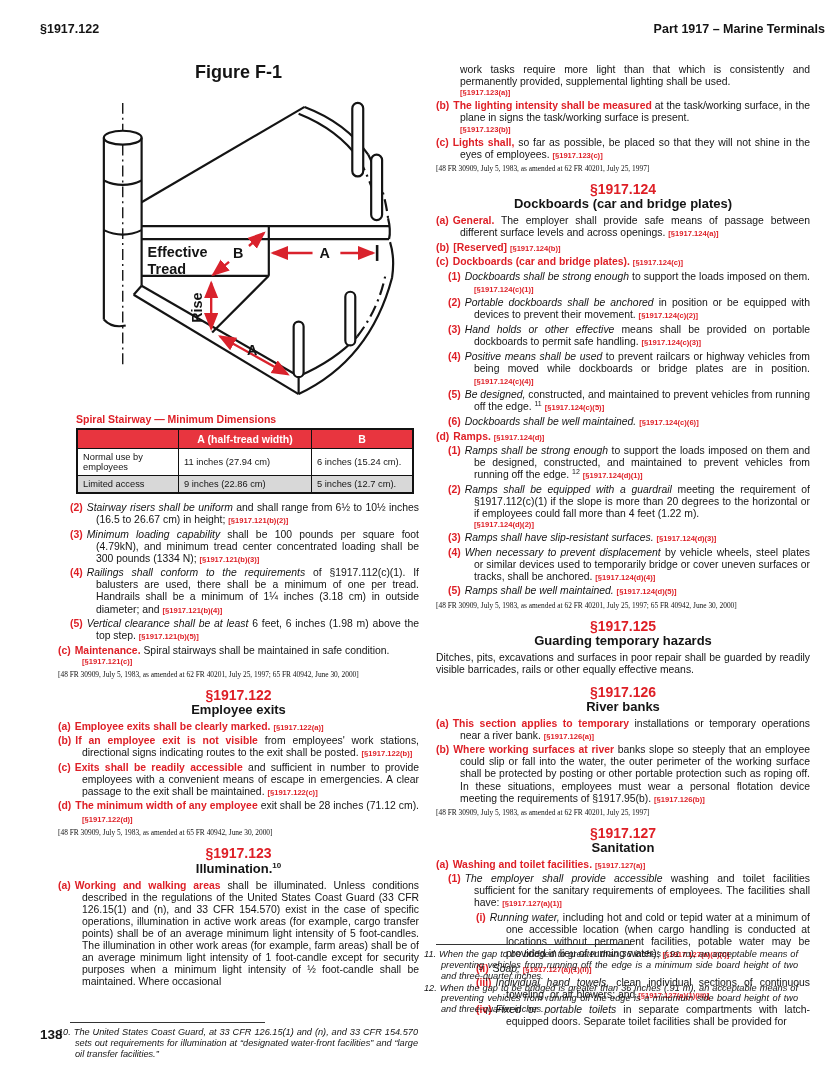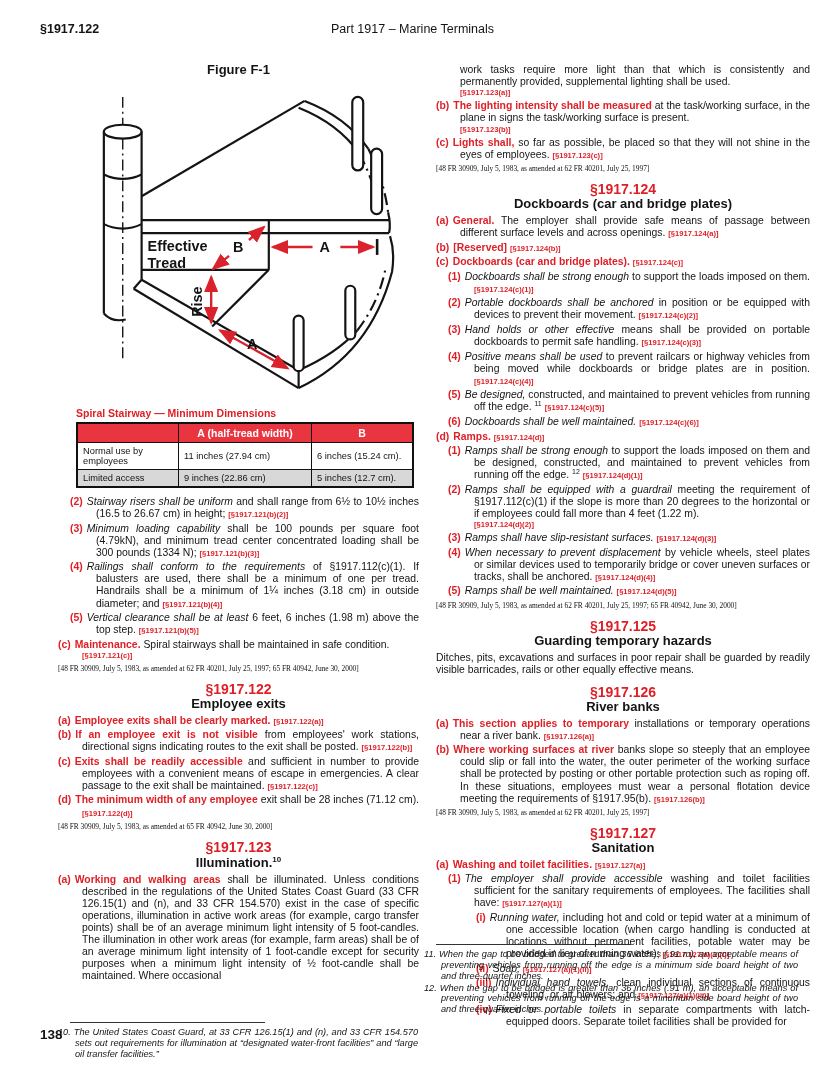--- a/index.html
+++ b/index.html
@@ -5,26 +5,26 @@
   :root{
     --red:#de1f26;
     --tbl-head:#e8353f;
     --tbl-alt:#d8d8d8;
     --ink:#141414;
   }
   html,body{margin:0;padding:0;background:#888;}
   .page{position:relative;width:825px;height:1069px;background:#ffffff;
         font-family:"Liberation Sans",sans-serif;color:var(--ink);overflow:hidden;}
   .hdr-left{position:absolute;left:40px;top:22px;font-size:12.5px;font-weight:bold;}
-  .hdr-center{position:absolute;left:0;top:22px;width:100%;text-align:center;font-size:12.5px;font-weight:normal;}
+  .hdr-center{position:absolute;left:0;top:22px;width:100%;text-align:right;font-size:12.5px;font-weight:bold;}
 
   .col-left{position:absolute;left:58px;top:58px;width:361px;}
   .col-right{position:absolute;left:436px;top:56px;width:374px;}
 
-  .fig-title{text-align:center;font-size:13px;font-weight:bold;margin:4px 0 8px 0;}
+  .fig-title{text-align:center;font-size:18px;font-weight:bold;margin:4px 0 8px 0;}
   svg.figure{display:block;margin:0 auto 4px auto;}
 
   .tbl-title{color:var(--red);font-weight:bold;font-size:10.5px;margin:2px 0 3px 18px;}
   table.dim{border-collapse:collapse;margin-left:18px;width:338px;font-size:9.3px;
             border:2px solid #111;}
   table.dim th{background:var(--tbl-head);color:#fff;font-weight:bold;font-size:10.5px;
             border:1.5px solid #111;padding:3px 4px;text-align:center;}
   table.dim td{border:1.5px solid #111;padding:3px 5px;vertical-align:middle;}
   table.dim tr.alt td{background:var(--tbl-alt);}
   .blocks{margin-top:8px;}

